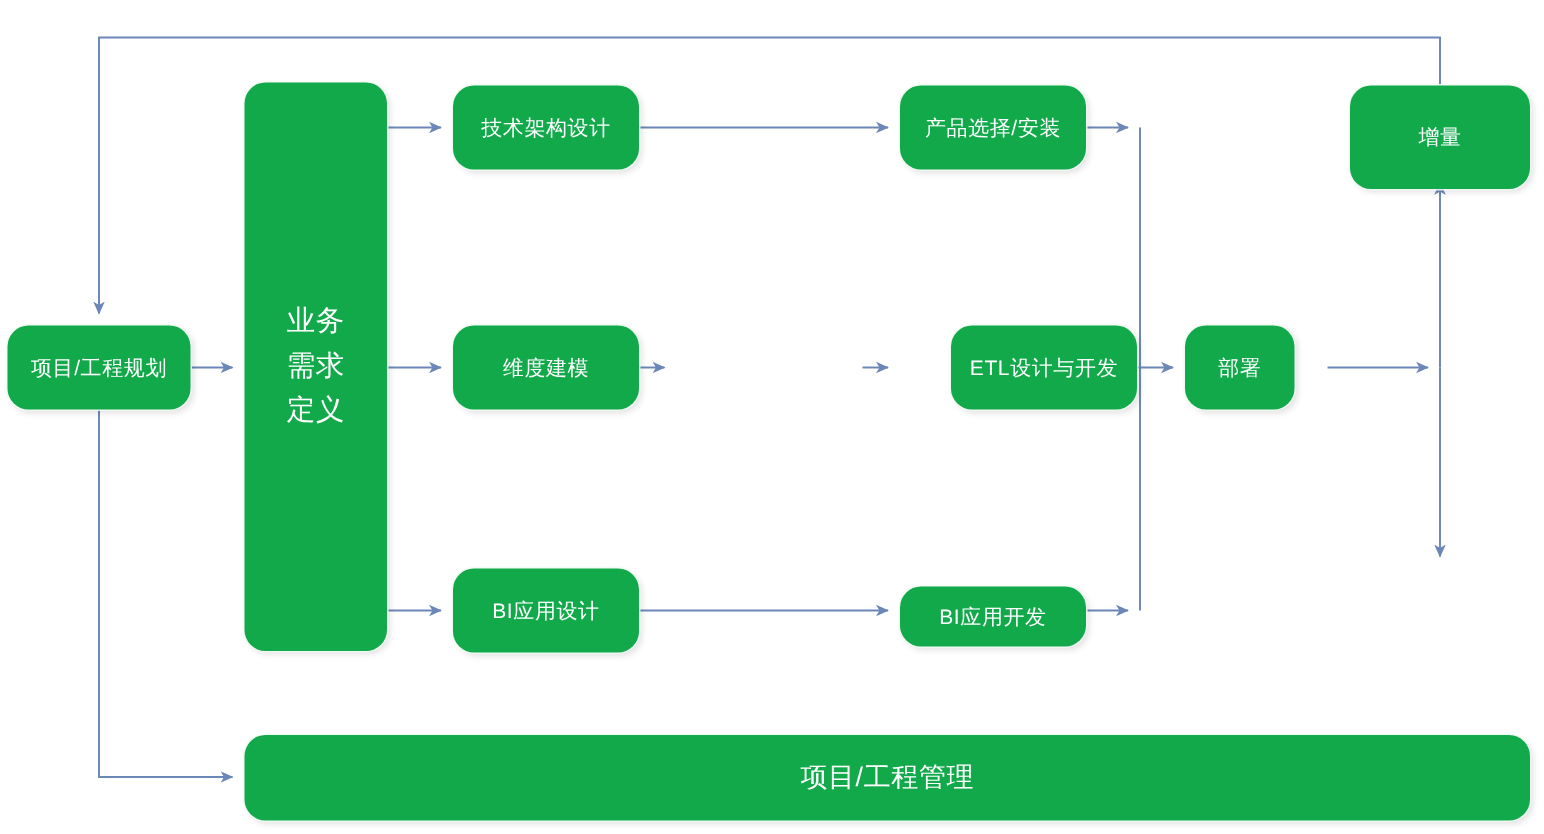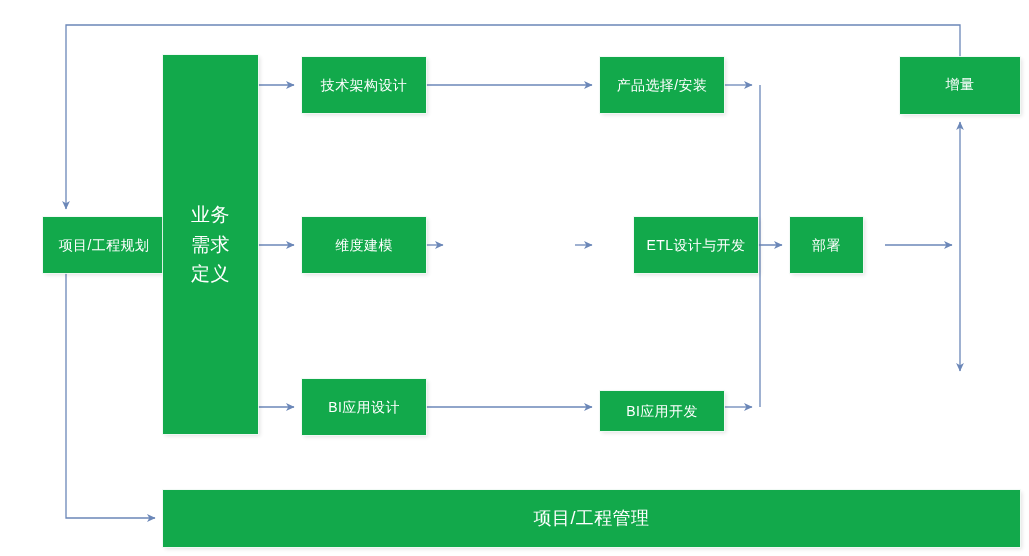--- a/index.html
+++ b/index.html
@@ -35,20 +35,21 @@
     justify-content: center;
     text-align: center;
     font-size: 14px;
     line-height: 1.35;
     letter-spacing: 0.4px;
     box-sizing: border-box;
     box-shadow: 0 0 0 1px rgba(240,250,244,0.9), 2px 2px 4px rgba(0,0,0,0.12);
     z-index: 2;
     white-space: pre-line;
     font-weight: 400;
+    border-radius: 14px;
   }
   .node.tall {
     font-size: 19px;
     line-height: 1.55;
   }
   .node.wide {
     font-size: 18px;
   }
 </style>
 </head>
@@ -91,39 +92,39 @@
       <path d="M960,245 L960,122" marker-end="url(#arrow)"></path>
 
       <path d="M960,245 L960,371" marker-end="url(#arrow)"></path>
 
       <path d="M960,57 L960,25 L66,25 L66,209" marker-end="url(#arrow)"></path>
 
       <path d="M66,273 L66,518 L155,518" marker-end="url(#arrow)"></path>
     </g>
   </svg>
 
-  <div class="node" style="left:5px;top:217px;width:122px;height:56px;margin-left:38px;">项目/工程规划</div>
+  <div class="node" style="left:5px;top:217px;width:122px;height:56px;">项目/工程规划</div>
 
   <div class="node tall" style="left:163px;top:55px;width:95px;height:379px;">业务
 需求
 定义</div>
 
   <div class="node" style="left:302px;top:57px;width:124px;height:56px;">技术架构设计</div>
 
   <div class="node" style="left:302px;top:217px;width:124px;height:56px;">维度建模</div>
 
   <div class="node" style="left:600px;top:57px;width:124px;height:56px;">产品选择/安装</div>
 
 
   <div class="node" style="left:600px;top:217px;width:124px;height:56px;margin-left:34px;">ETL设计与开发</div>
 
   <div class="node" style="left:302px;top:379px;width:124px;height:56px;">BI应用设计</div>
 
   <div class="node" style="left:600px;top:379px;width:124px;height:40px;margin-top:12px;">BI应用开发</div>
 
   <div class="node" style="left:790px;top:217px;width:73px;height:56px;">部署</div>
 
-  <div class="node" style="left:900px;top:57px;width:120px;height:57px;font-family:Liberation Serif, serif;">增量</div>
+  <div class="node" style="left:900px;top:57px;width:120px;height:69px;">增量</div>
 
 
   <div class="node wide" style="left:163px;top:490px;width:857px;height:57px;">项目/工程管理</div>
 
 </div>
 
 </body></html>

